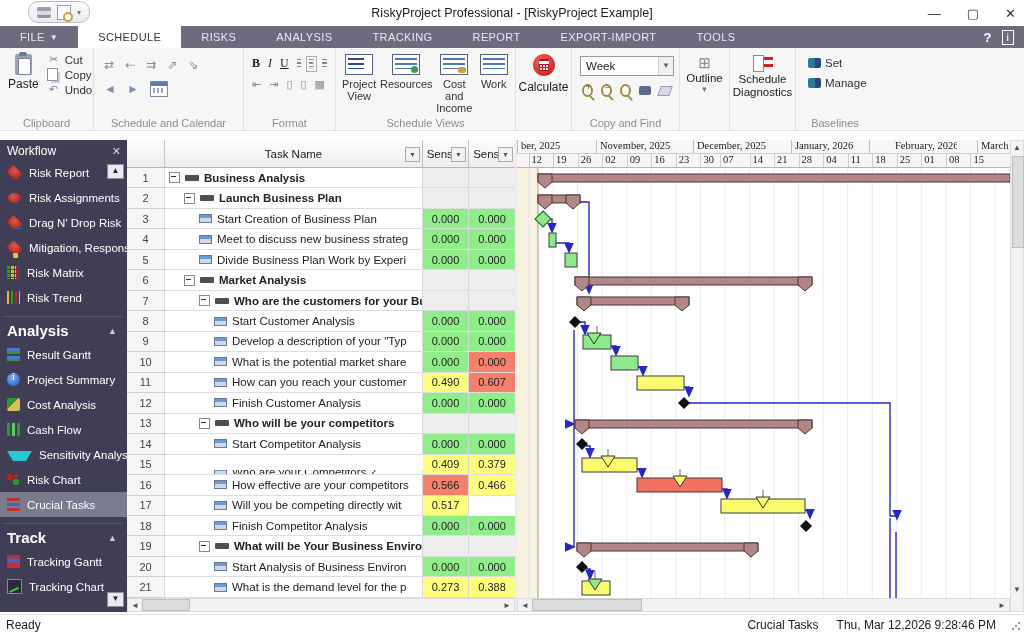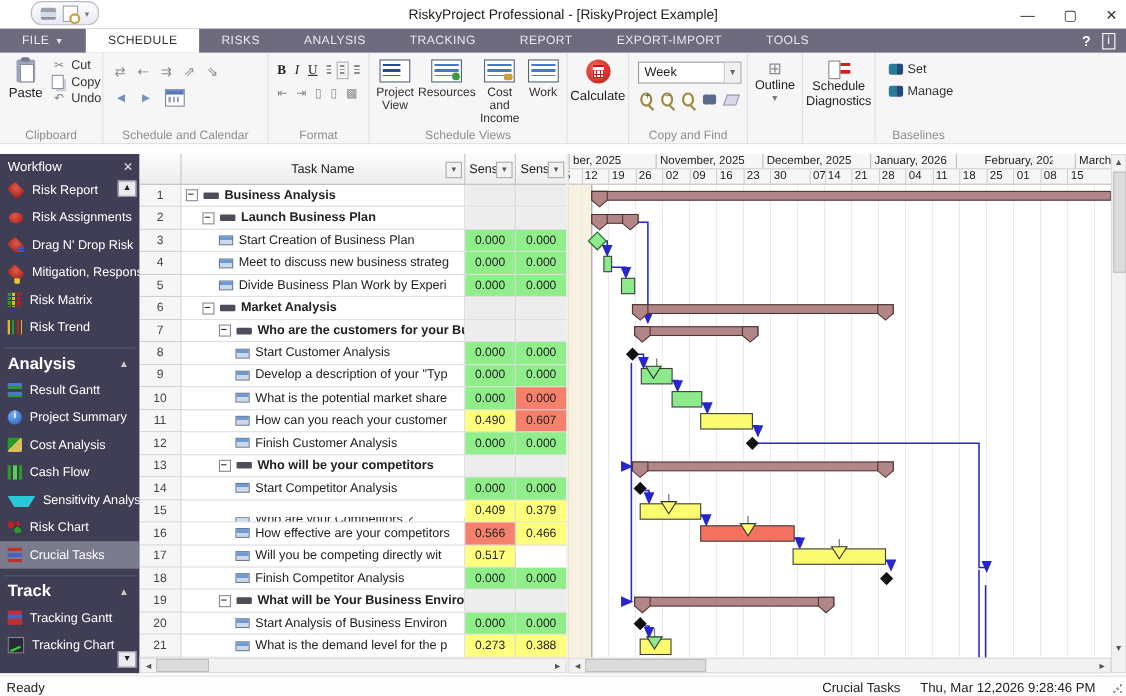--- a/index.html
+++ b/index.html
@@ -153,21 +153,21 @@
   .tk-task{width:13px;height:9px;flex:0 0 13px;border:1px solid #6a7a94;background:linear-gradient(#6a9ad8 45%,#cdd9ea 45%);box-sizing:border-box;}
   .sumname{font-weight:bold;}
   
   .hscroll{position:absolute;height:14px;background:#f2f2f2;border:1px solid #dcdcdc;box-sizing:border-box;display:flex;align-items:stretch;}
   .hs-table{left:127px;top:598px;width:388px;}
   .hs-gantt{left:517px;top:598px;width:493px;}
   .sb-btn{width:14px;background:#f2f2f2;color:#555;font-size:8px;display:flex;align-items:center;justify-content:center;}
   .sb-thumb{background:#dcdcdc;border:1px solid #bdbdbd;box-sizing:border-box;}
   .sb-track{flex:1;}
   
-  .ganttpane{position:absolute;left:517px;top:140px;width:493px;height:472px;overflow:hidden;background:#fdba74;}
+  .ganttpane{position:absolute;left:517px;top:140px;width:493px;height:472px;overflow:hidden;background:#8b5cf6;font-family:Liberation Serif, serif;}
   .g-months{position:absolute;left:0;top:0;width:493px;height:14px;background:#f7f6f6;border-bottom:1px solid #cfcfcf;box-sizing:border-box;}
   .g-month{position:absolute;top:0;height:13px;border-left:1px solid #bdbdbd;padding-left:3px;font-size:10.5px;color:#222;
            white-space:nowrap;overflow:hidden;box-sizing:border-box;}
   .g-weeks{position:absolute;left:0;top:14px;width:493px;height:14px;background:#f7f6f6;border-bottom:1px solid #b5b5b5;box-sizing:border-box;}
   .g-week{position:absolute;top:0;height:13px;border-left:1px solid #cfcfcf;padding-left:2px;font-size:10.5px;color:#222;box-sizing:border-box;}
   .g-body{position:absolute;left:0;top:28px;width:493px;height:430px;background:#fff;}
   
   .vscroll{position:absolute;left:1010px;top:140px;width:14px;height:472px;background:#f2f2f2;border:1px solid #dcdcdc;box-sizing:border-box;}
   .vs-up{position:absolute;left:0;top:0;width:100%;height:14px;font-size:8px;color:#555;text-align:center;line-height:14px;}
   .vs-thumb{position:absolute;left:1px;top:15px;width:10px;height:90px;background:#dcdcdc;border:1px solid #bdbdbd;}
@@ -693,21 +693,21 @@
     <div class="g-weeks" id="gantt-weeks">
         <div class="g-week" style="left: -13px; width: 24.55px;">05</div>
         <div class="g-week" style="left: 11.55px; width: 24.55px;">12</div>
         <div class="g-week" style="left: 36.1px; width: 24.55px;">19</div>
         <div class="g-week" style="left: 60.65px; width: 24.55px;">26</div>
         <div class="g-week" style="left: 85.2px; width: 24.55px;">02</div>
         <div class="g-week" style="left: 109.75px; width: 24.55px;">09</div>
         <div class="g-week" style="left: 134.3px; width: 24.55px;">16</div>
         <div class="g-week" style="left: 158.85px; width: 24.55px;">23</div>
         <div class="g-week" style="left: 183.4px; width: 24.55px;">30</div>
-        <div class="g-week" style="left: 219px; width: 24.55px;">07</div>
+        <div class="g-week" style="left: 203px; width: 24.55px;">07</div>
         <div class="g-week" style="left: 232.5px; width: 24.55px;">14</div>
         <div class="g-week" style="left: 257.05px; width: 24.55px;">21</div>
         <div class="g-week" style="left: 281.6px; width: 24.55px;">28</div>
         <div class="g-week" style="left: 306.15px; width: 24.55px;">04</div>
         <div class="g-week" style="left: 330.7px; width: 24.55px;">11</div>
         <div class="g-week" style="left: 355.25px; width: 24.55px;">18</div>
         <div class="g-week" style="left: 379.8px; width: 24.55px;">25</div>
         <div class="g-week" style="left: 404.35px; width: 24.55px;">01</div>
         <div class="g-week" style="left: 428.9px; width: 24.55px;">08</div>
         <div class="g-week" style="left: 453.45px; width: 24.55px;">15</div>

